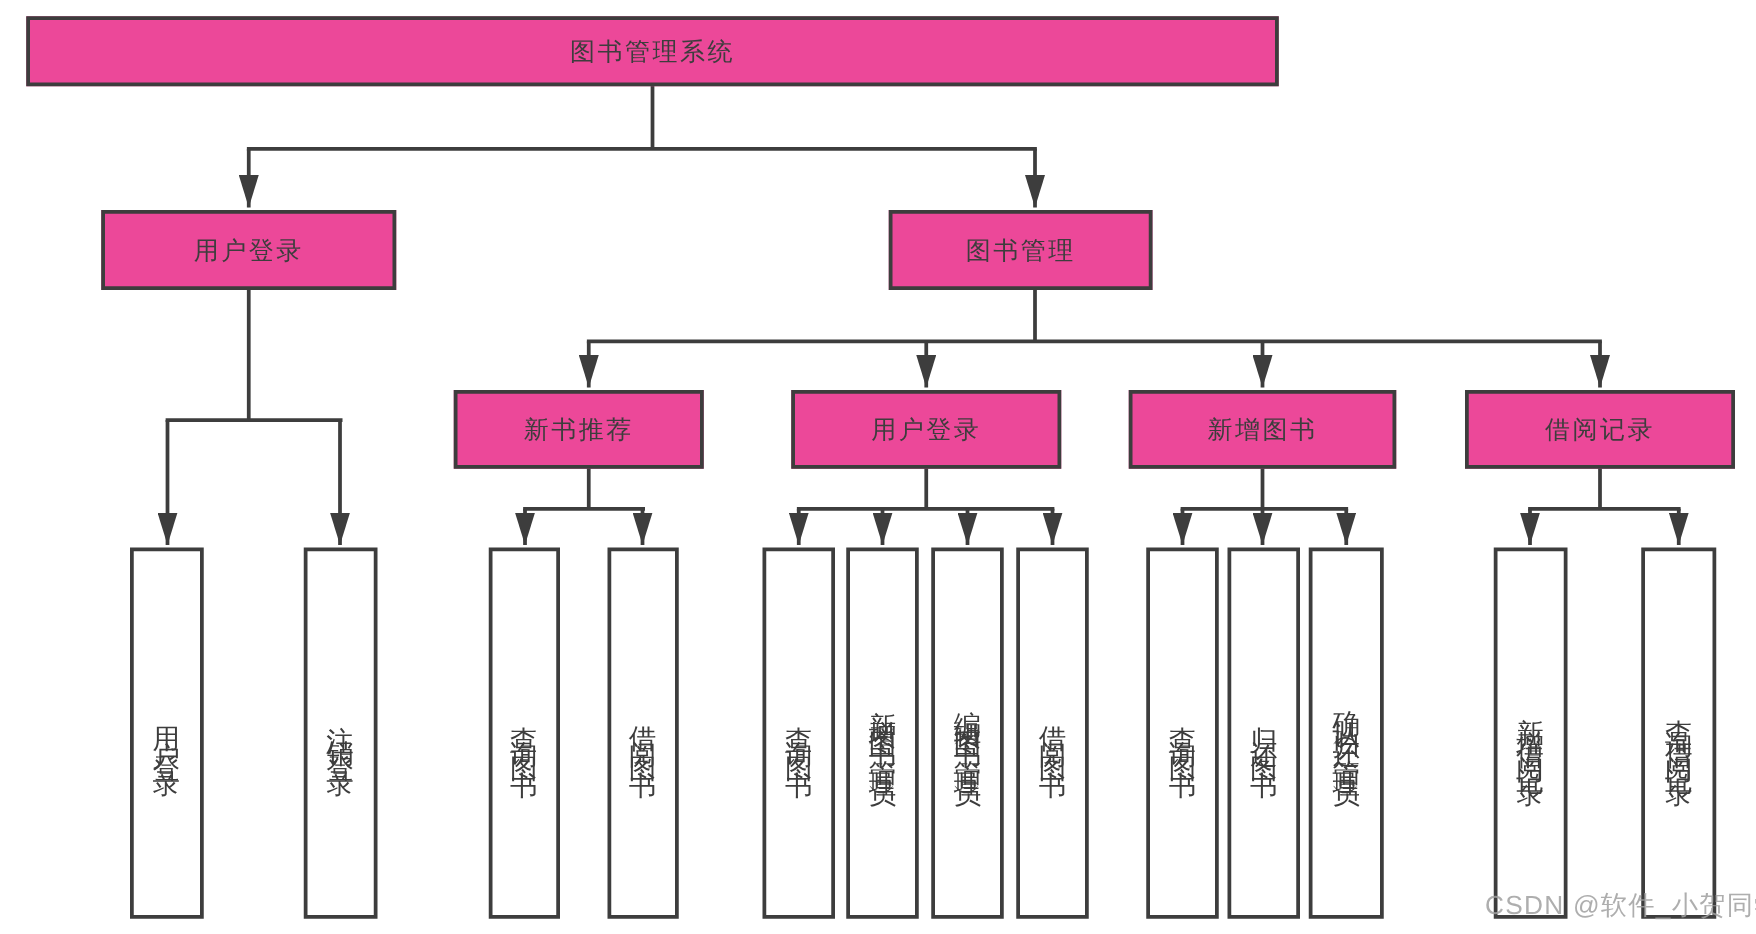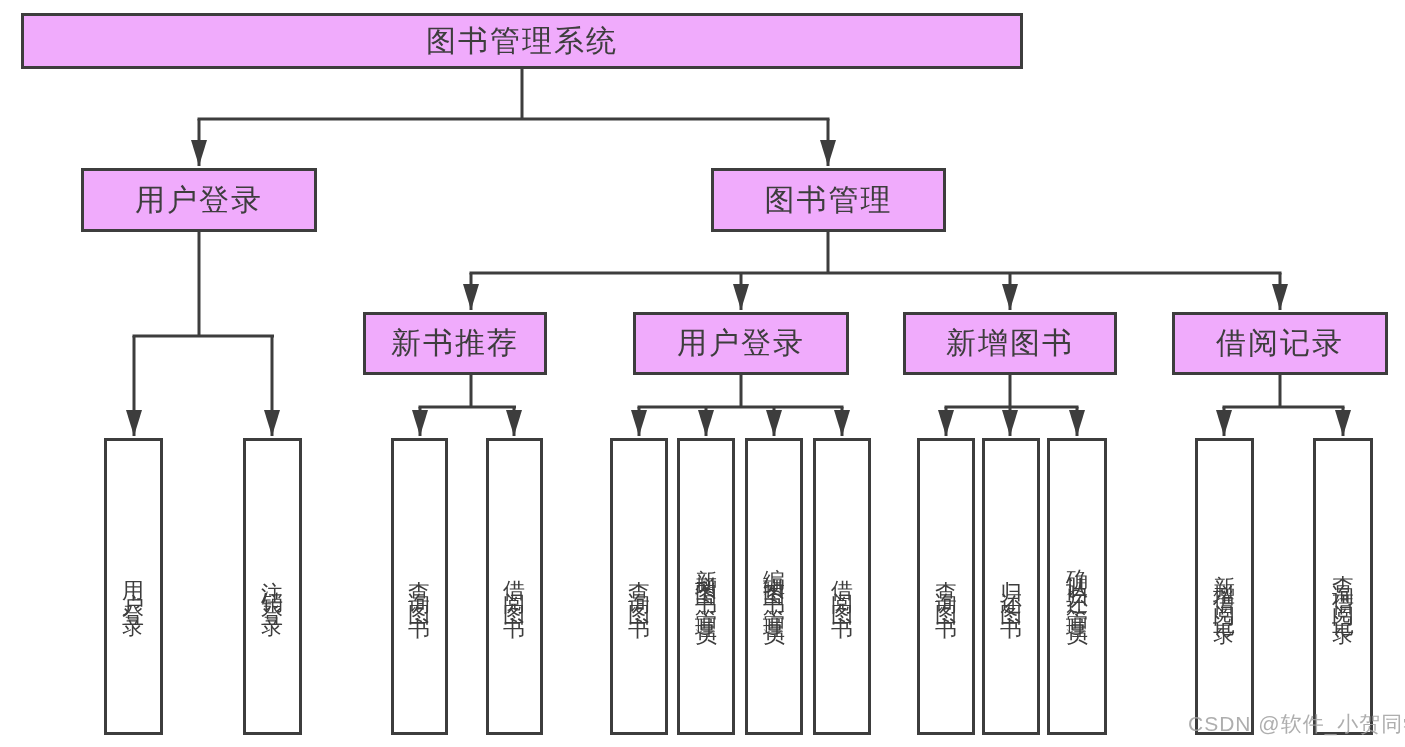--- a/index.html
+++ b/index.html
@@ -8,26 +8,26 @@
     width:1405px;height:747px;
     background:#ffffff;
     overflow:hidden;
     font-family:"Liberation Sans", sans-serif;
     color:#3d3d3d;
   }
   #connector-layer{position:absolute;left:0;top:0;width:1405px;height:747px;}
   .node{
     position:absolute;
     box-sizing:border-box;
-    background:#f0abfc;
+    background:#ec4899;
     border:3px solid #3d3d3d;
     display:flex;
     align-items:center;
     justify-content:center;
-    font-size:30px;
+    font-size:20px;
     letter-spacing:2px;
     white-space:nowrap;
     z-index:2;
   }
   .leaf{
     position:absolute;
     box-sizing:border-box;
     background:#ffffff;
     border:3px solid #3d3d3d;
     top:438px;
@@ -113,23 +113,23 @@
       <path d="M1280,373 V407"></path>
       <path d="M1222.5,407 H1344.5"></path>
       <path d="M1224,407 V436" marker-end="url(#arrow)"></path>
       <path d="M1343,407 V436" marker-end="url(#arrow)"></path>
     </g>
   </svg>
 
   <div class="node" style="left:21px;top:13px;width:1002px;height:56px;">图书管理系统</div>
 
   <div class="node" style="left:81px;top:168px;width:236px;height:64px;">用户登录</div>
-  <div class="node" style="left:711px;top:168px;width:235px;height:64px;">图书管理</div>
+  <div class="node" style="left:711px;top:168px;width:211px;height:64px;">图书管理</div>
 
-  <div class="node" style="left:363px;top:312px;width:184px;height:63px;">新书推荐</div>
+  <div class="node" style="left:363px;top:312px;width:200px;height:63px;">新书推荐</div>
   <div class="node" style="left:633px;top:312px;width:216px;height:63px;">用户登录</div>
   <div class="node" style="left:903px;top:312px;width:214px;height:63px;">新增图书</div>
   <div class="node" style="left:1172px;top:312px;width:216px;height:63px;">借阅记录</div>
 
   <div class="leaf" style="left:104px;width:59px;line-height:53px;">用户登录</div>
   <div class="leaf" style="left:243px;width:59px;line-height:53px;">注销登录</div>
 
   <div class="leaf" style="left:391px;width:57px;line-height:51px;">查询图书</div>
   <div class="leaf" style="left:486px;width:57px;line-height:51px;">借阅图书</div>
 

